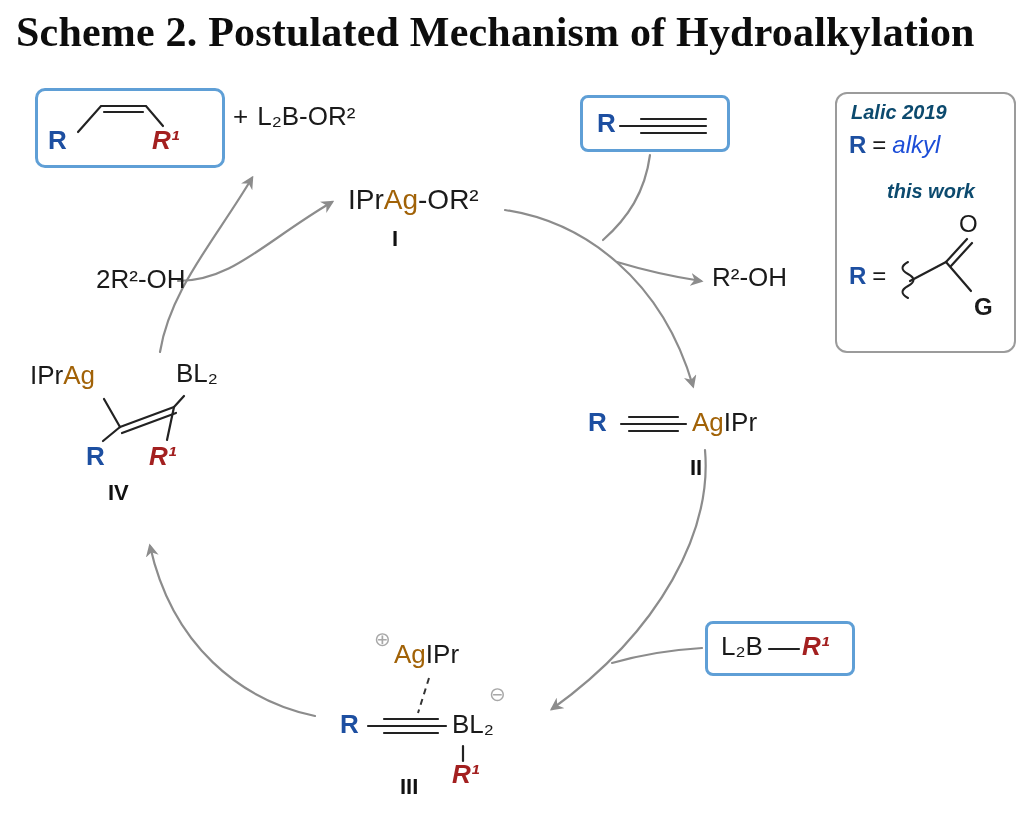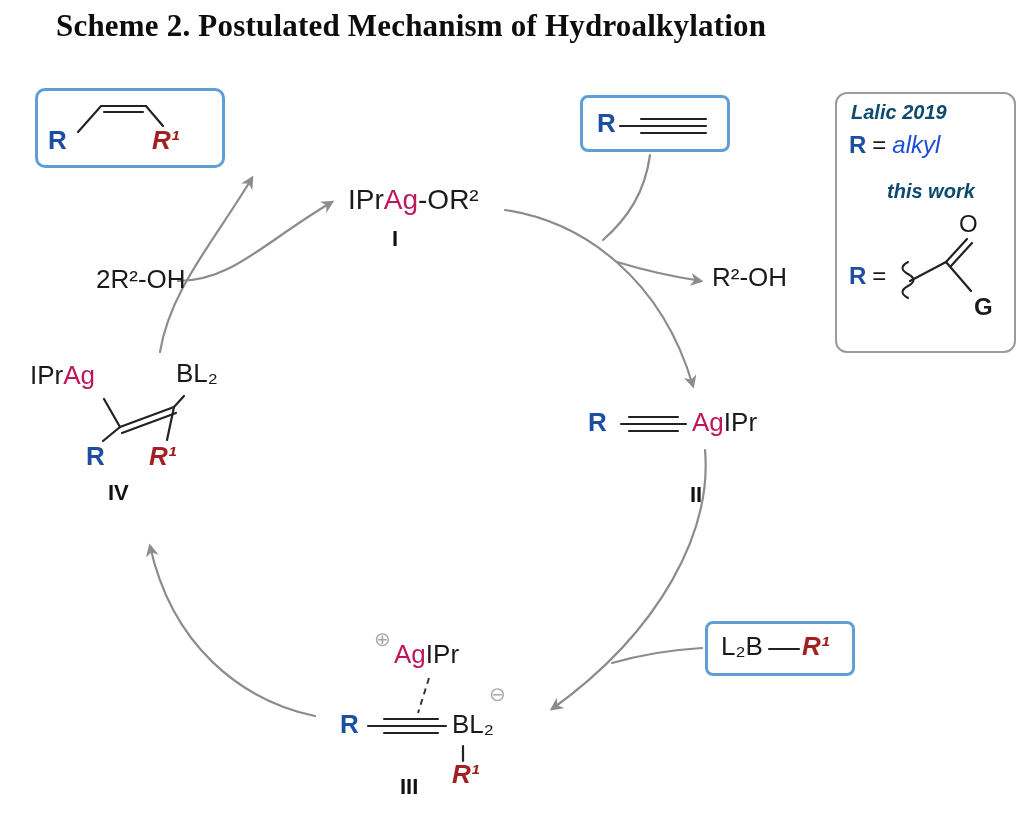--- a/index.html
+++ b/index.html
@@ -3,26 +3,26 @@
 <meta charset="utf-8">
 <style>
   html,body { margin:0; padding:0; background:#ffffff; }
   .canvas {
     position:relative; width:1033px; height:813px; background:#ffffff;
     font-family:"Liberation Sans", sans-serif; overflow:hidden;
   }
   .abs { position:absolute; white-space:nowrap; line-height:1.15; }
   .title {
     font-family:"Liberation Serif", serif; font-weight:700;
-    font-size:31px; color:#0d0d0d; letter-spacing:0.2px;margin-left:40px;
+    font-size:42px; color:#0d0d0d; letter-spacing:0.2px;
   }
   .chem { font-size:26px; color:#1a1a1a; }
   .b { color:#1d4fa1; font-weight:700; }
   .r { color:#a32020; font-weight:700;font-style:italic; }
-  .ag { color:#be185d; }
+  .ag { color:#a16207; }
   .roman { font-size:22px; font-weight:700; color:#111; }
   .box { position:absolute; box-sizing:border-box; }
   .bluebox { border:3px solid #5f9fd6; border-radius:10px; }
   .graybox { border:2.5px solid #9b9b9b; border-radius:12px; }
   .charge { font-size:20px; color:#a8a8a8; }
   .leg-head { font-size:20px; font-weight:700; font-style:italic; color:#0c4a6e; }
   .leg-chem { font-size:24px; color:#1a1a1a; }
   .it { font-style:italic; font-weight:400; color:#1d4ed8; }
   svg.layer { position:absolute; left:0; top:0; }
 </style>
@@ -89,20 +89,21 @@
     </g>
 
     <path d="M 429 678 L 418 713" stroke="#333333" stroke-width="2" stroke-dasharray="6 5" fill="none"></path>
   </svg>
 
   <div class="abs title" style="left:16px; top:8px;">Scheme 2. Postulated Mechanism of Hydroalkylation</div>
 
   <div class="abs chem b" style="left:48px; top:126px;">R</div>
   <div class="abs chem r" style="left:152px; top:126px;">R¹</div>
 
+  <div class="abs chem" style="left:233px; top:102px;"><span>+</span><span style="margin-left:9px">L₂B-OR²</span></div>
 
   <div class="abs chem" style="left:348px; top:184px; font-size:28px;"><span>IPr</span><span class="ag">Ag</span><span>-OR²</span></div>
   <div class="abs roman" style="left:392px; top:226px;">I</div>
 
   <div class="abs chem" style="left:96px; top:265px;">2R²-OH</div>
 
   <div class="abs chem b" style="left:597px; top:109px;">R</div>
 
   <div class="abs chem" style="left:712px; top:263px;">R²-OH</div>
 
@@ -114,21 +115,21 @@
   <div class="abs leg-chem b" style="left:974px; top:293px;">G</div>
 
   <div class="abs chem" style="left:30px; top:361px;text-align:right;"><span>IPr</span><span class="ag">Ag</span></div>
   <div class="abs chem" style="left:176px; top:359px;">BL₂</div>
   <div class="abs chem b" style="left:86px; top:442px;">R</div>
   <div class="abs chem r" style="left:149px; top:442px;">R¹</div>
   <div class="abs roman" style="left:108px; top:480px;">IV</div>
 
   <div class="abs chem b" style="left:588px; top:408px;">R</div>
   <div class="abs chem" style="left:692px; top:408px;"><span class="ag">Ag</span><span>IPr</span></div>
-  <div class="abs roman" style="left:690px; top:482px;">II</div>
+  <div class="abs roman" style="left:690px; top:455px;">II</div>
 
   <div class="abs chem" style="left:721px; top:632px;">L₂B</div>
   <div class="abs chem r" style="left:802px; top:632px;">R¹</div>
 
   <div class="abs charge" style="left:374px; top:628px;">⊕</div>
   <div class="abs chem" style="left:394px; top:640px;"><span class="ag">Ag</span><span>IPr</span></div>
   <div class="abs chem b" style="left:340px; top:710px;">R</div>
   <div class="abs chem" style="left:452px; top:710px;">BL₂</div>
   <div class="abs charge" style="left:489px; top:683px;">⊖</div>
   <div class="abs chem r" style="left:452px; top:760px;">R¹</div>

